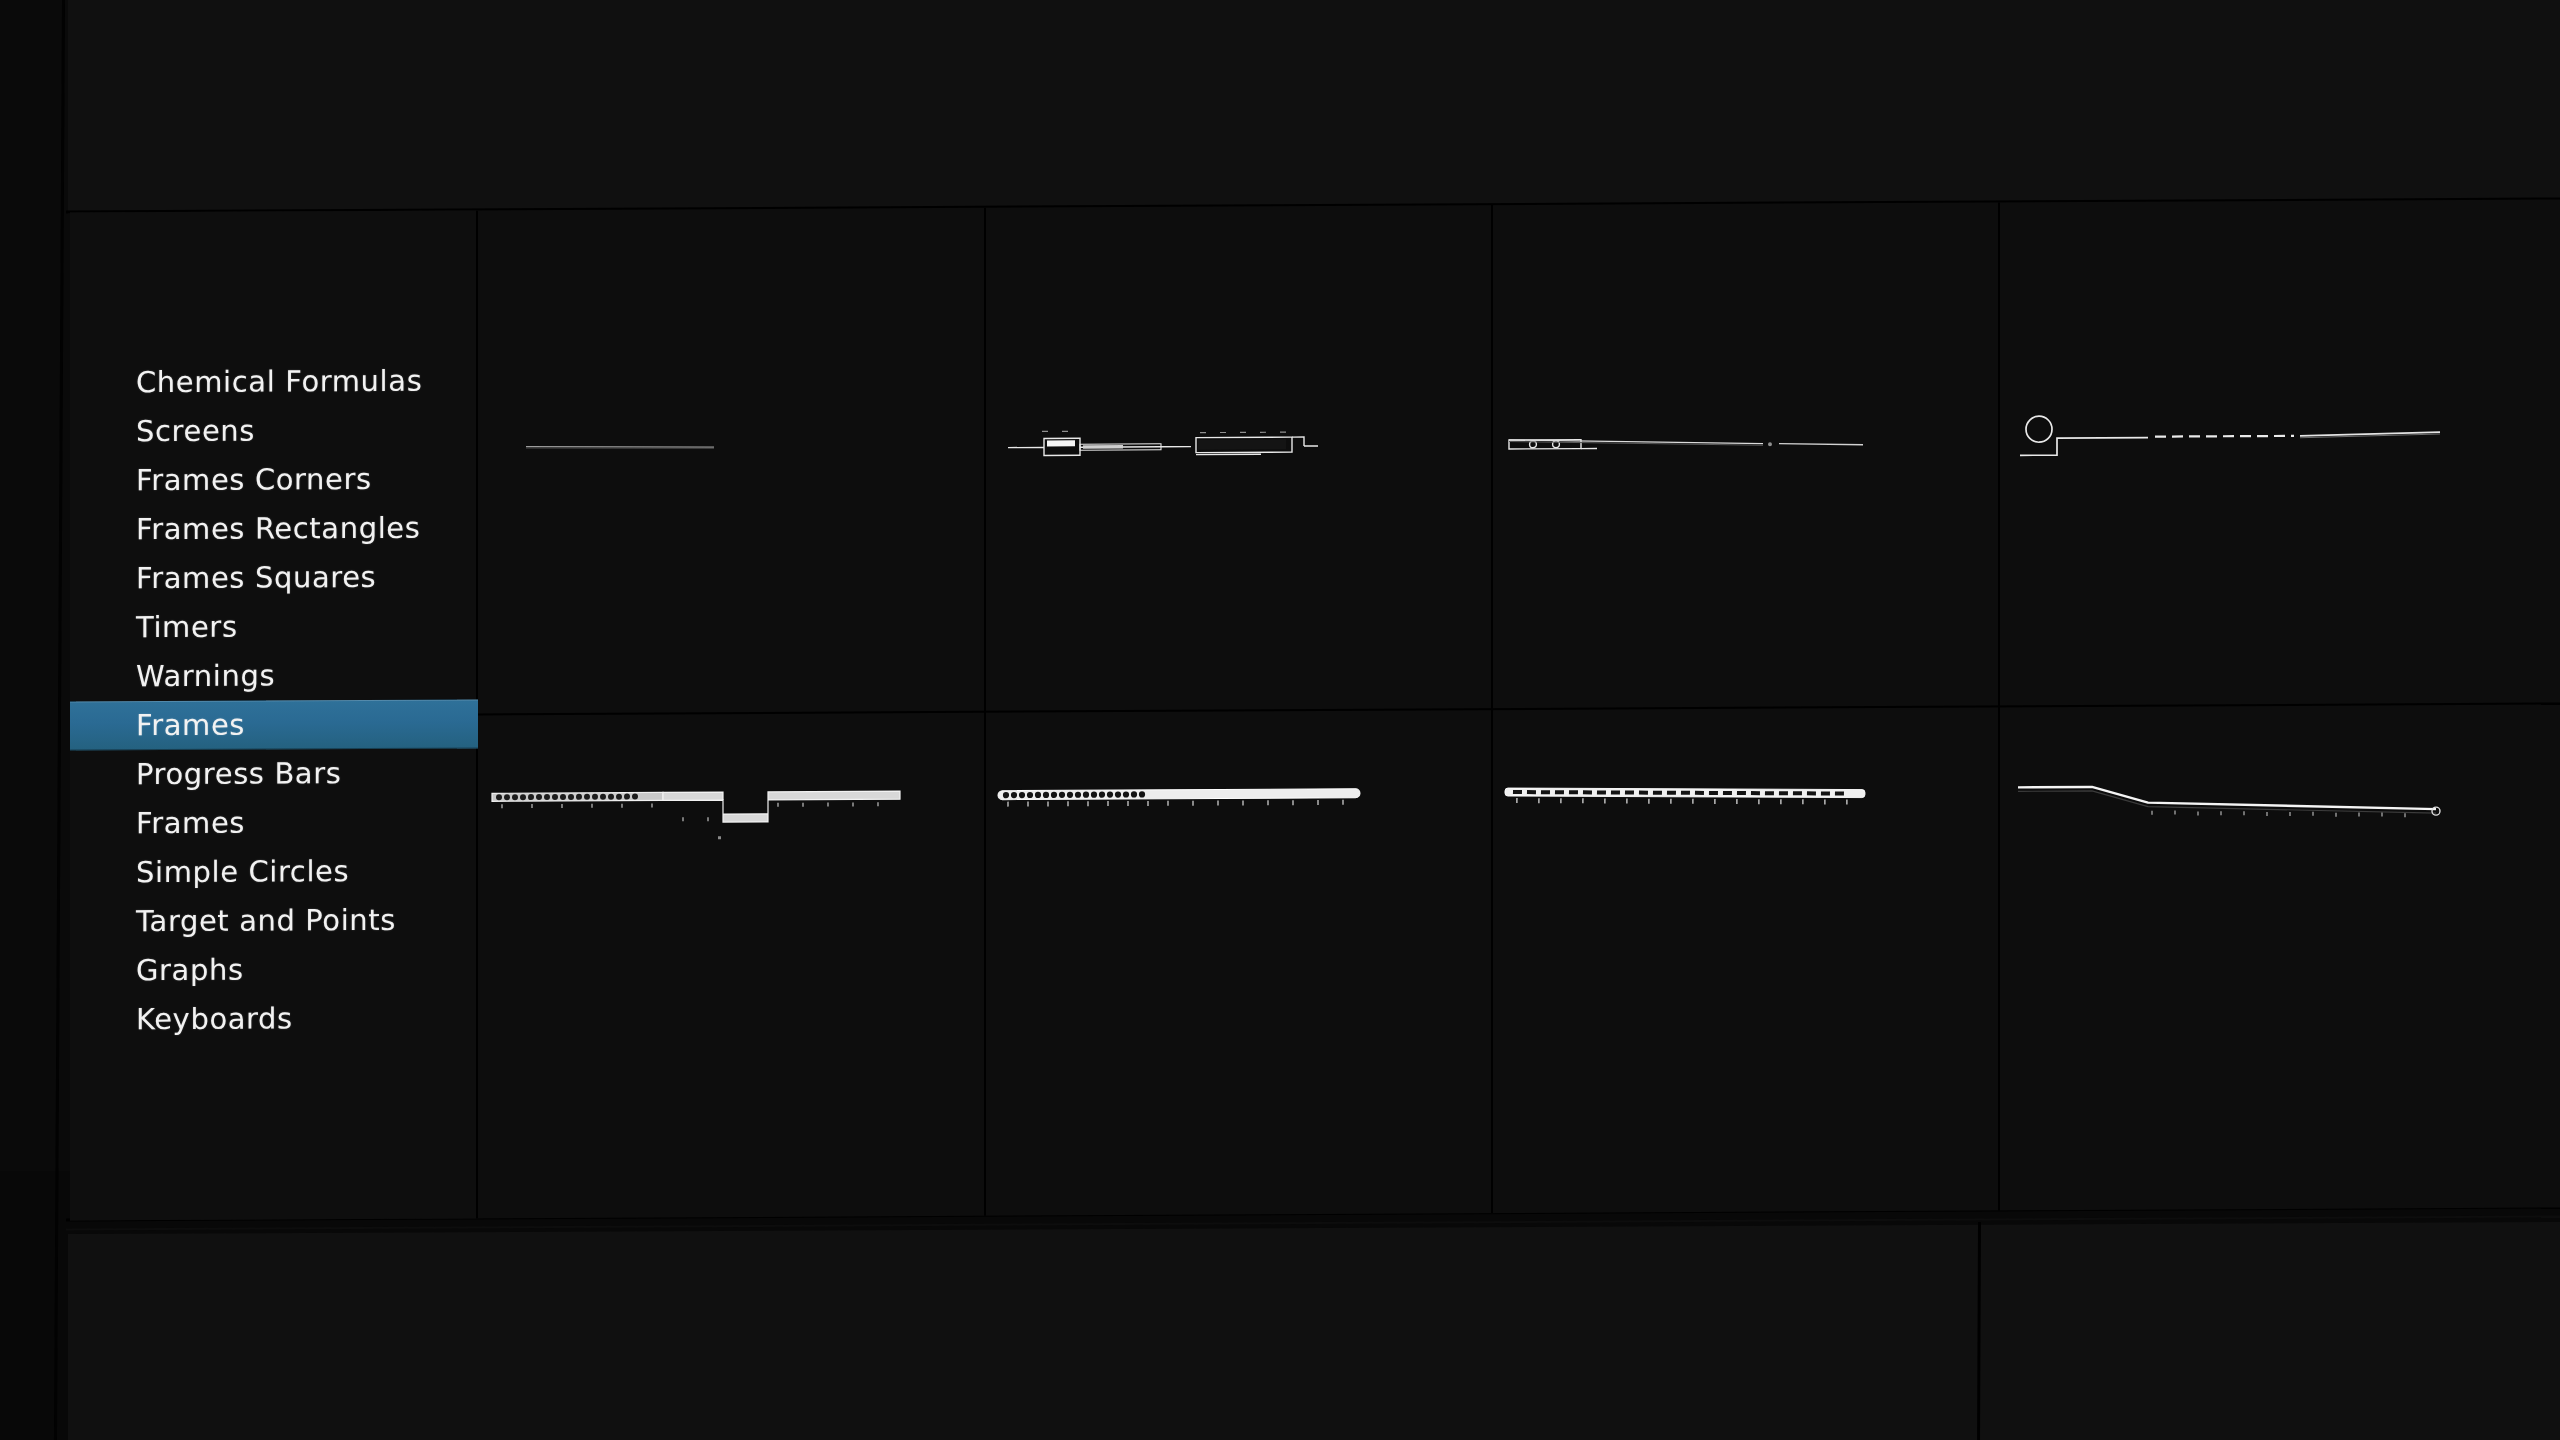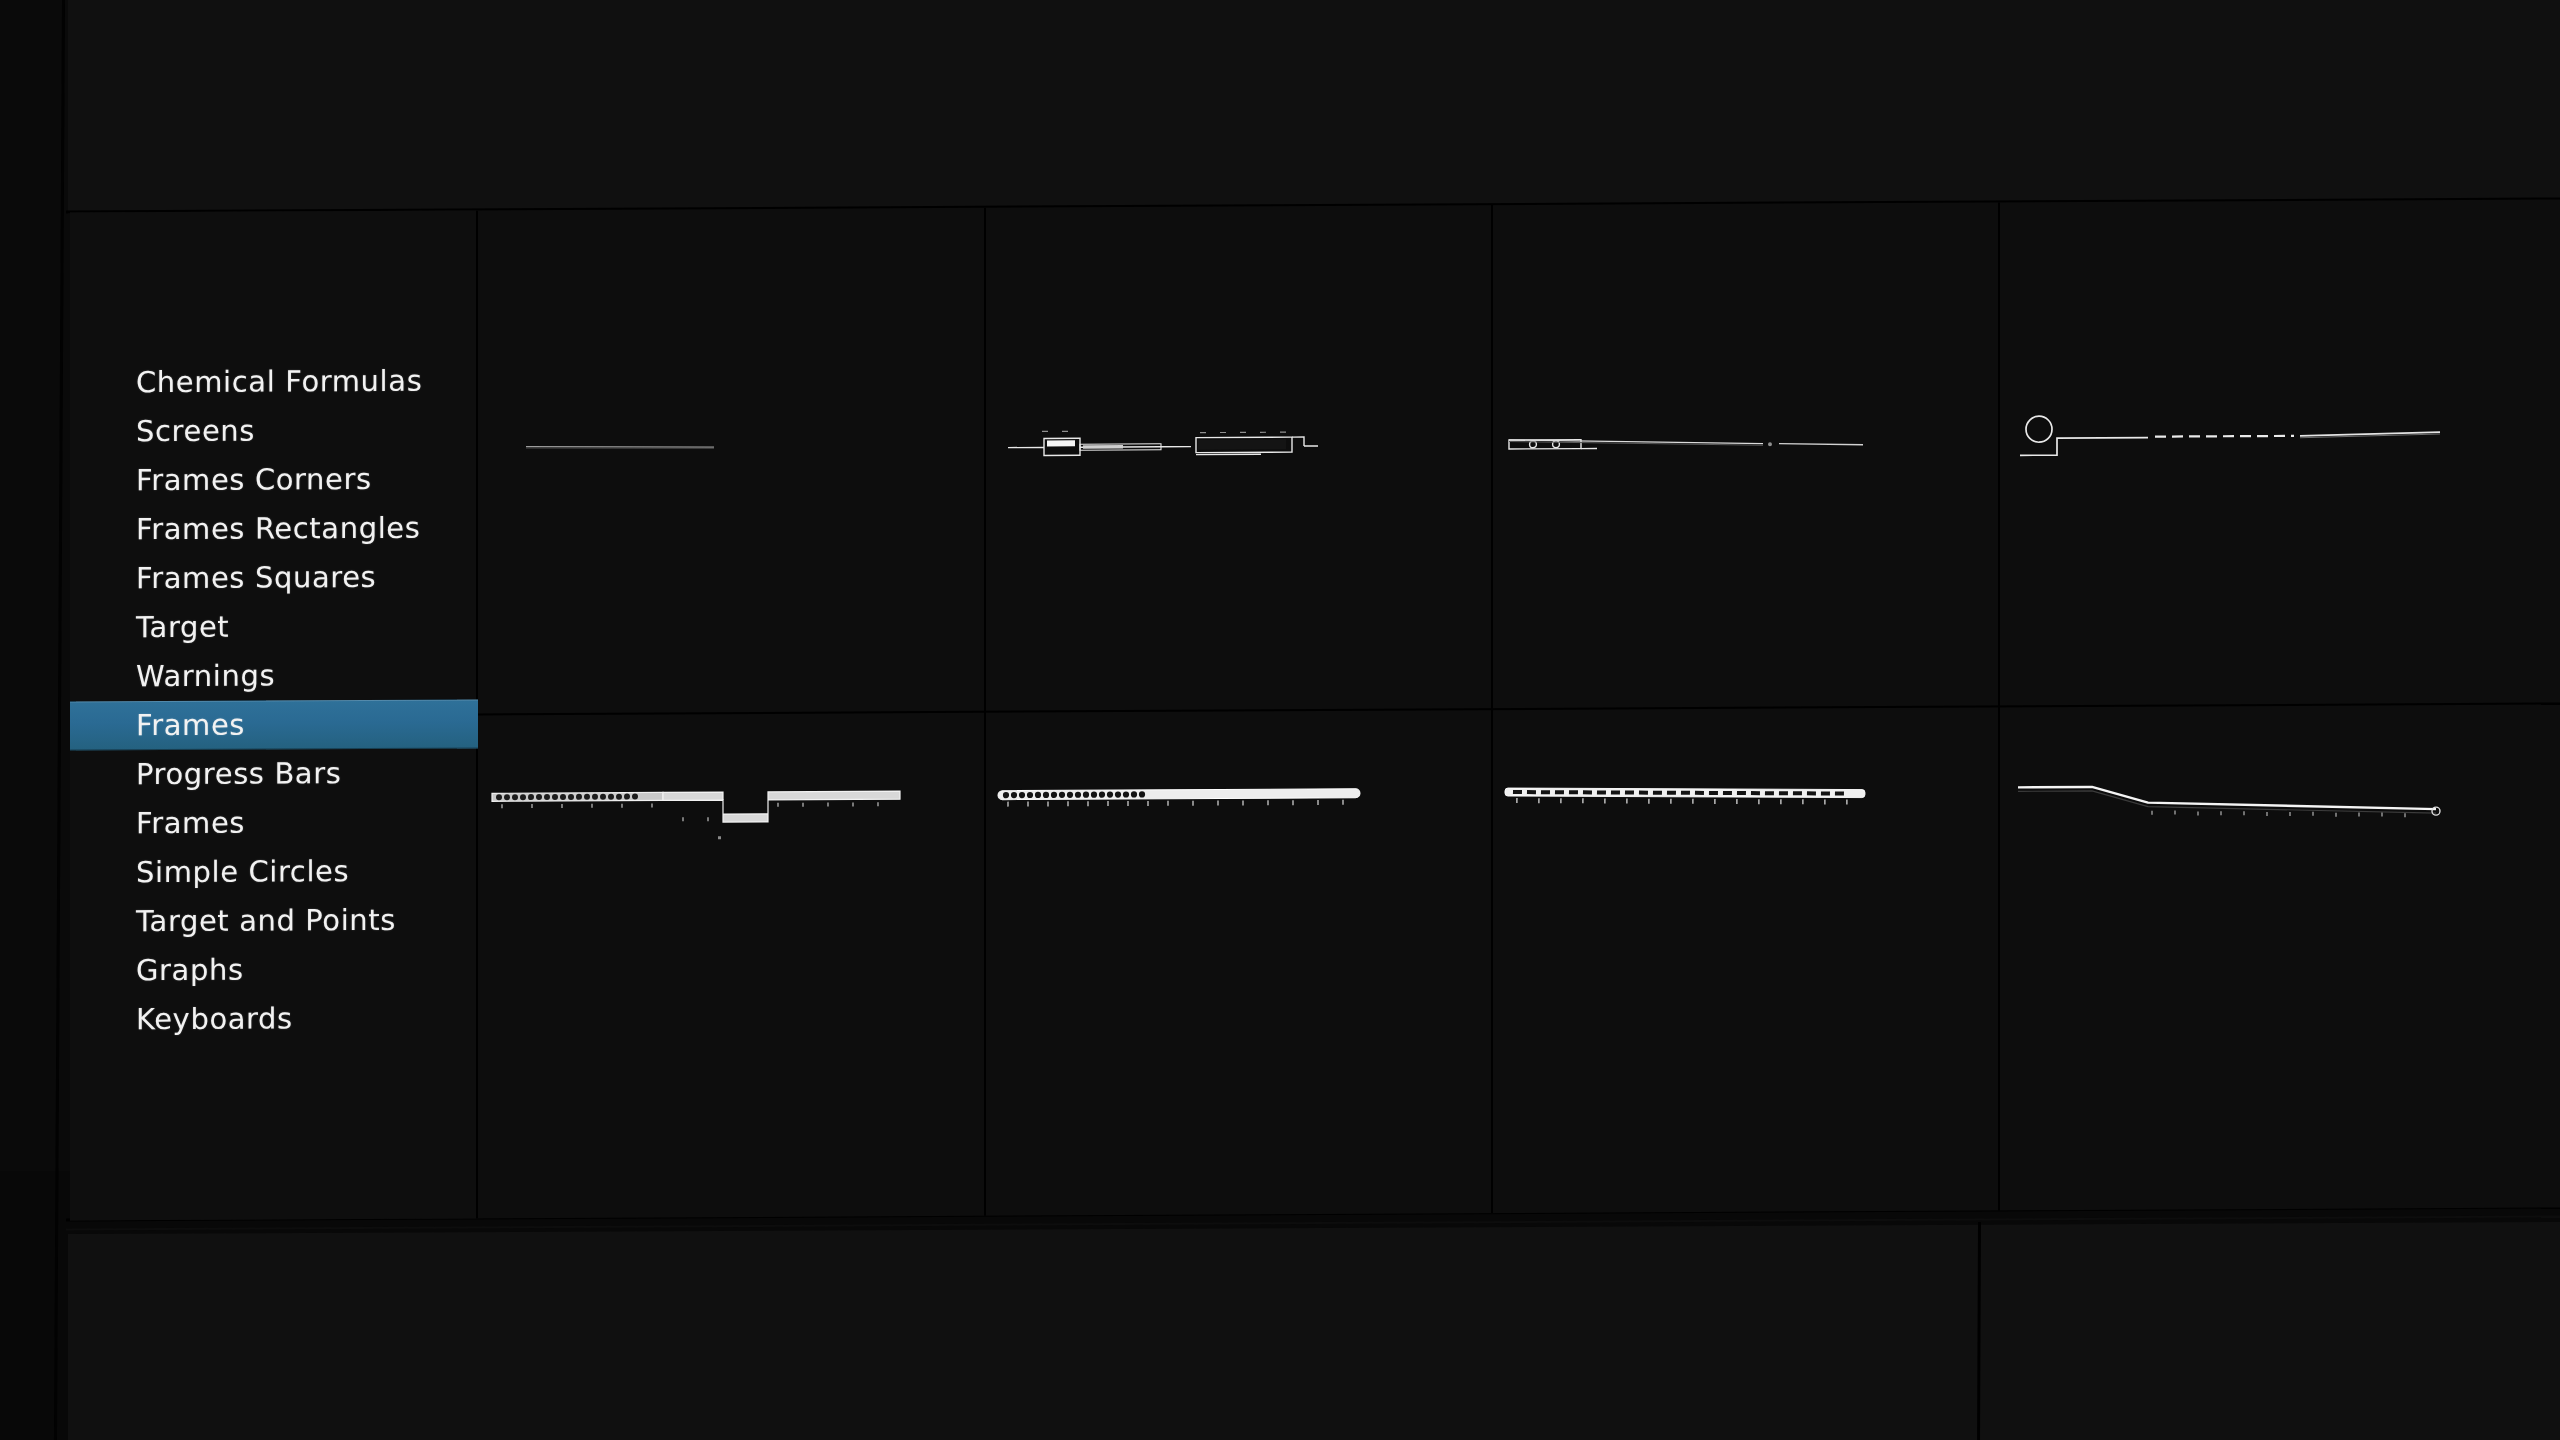--- a/index.html
+++ b/index.html
@@ -142,21 +142,21 @@
         <div class="menu-item">
           <span>Frames Corners</span>
         </div>
         <div class="menu-item">
           <span>Frames Rectangles</span>
         </div>
         <div class="menu-item">
           <span>Frames Squares</span>
         </div>
         <div class="menu-item">
-          <span>Target</span>
+          <span>Timers</span>
         </div>
         <div class="menu-item">
           <span>Warnings</span>
         </div>
         <div class="menu-item selected">
           <span>Frames</span>
         </div>
         <div class="menu-item">
           <span>Progress Bars</span>
         </div>

